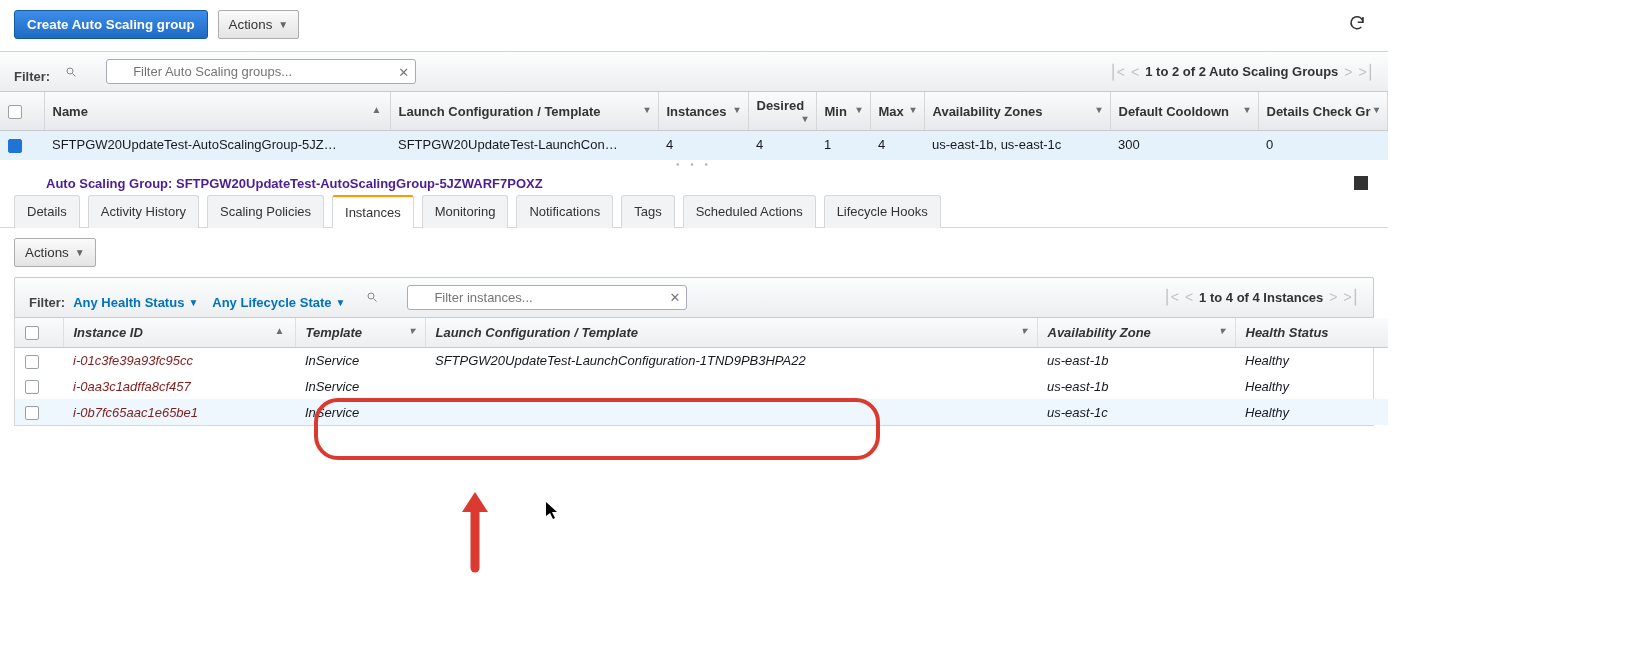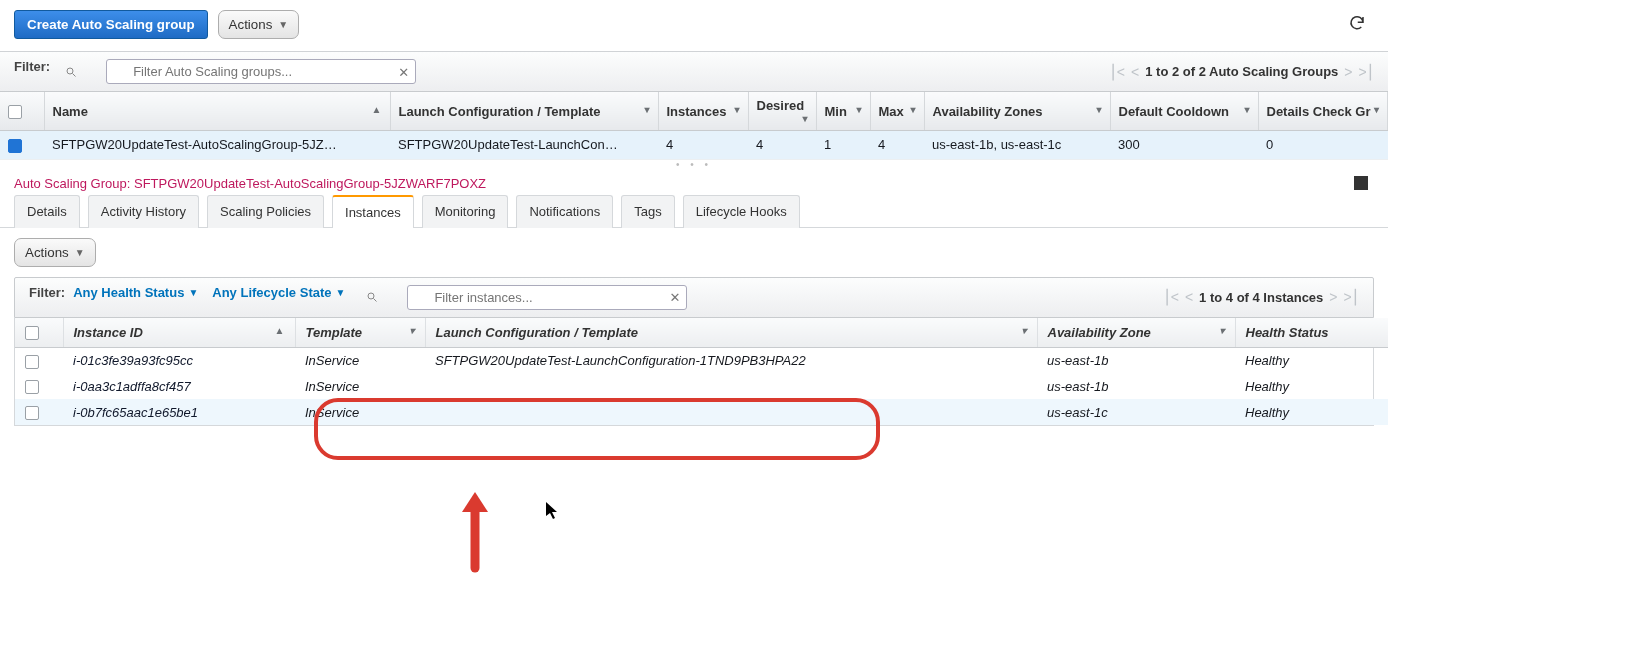--- a/index.html
+++ b/index.html
@@ -1,30 +1,30 @@
 <!DOCTYPE html>
 <html><head>
 <meta charset="utf-8">
 <style>
   html, body { margin:0; padding:0; font-family: "Amazon Ember", -apple-system, "Helvetica Neue", Helvetica, Arial, sans-serif; font-size:13px; color:#16191f; background:#fff; }
   * { box-sizing:border-box; }
 
   .toolbar-top { padding:10px 14px 12px; display:flex; align-items:center; gap:10px; position:relative; }
   .btn-primary { background:#2074d5; background:linear-gradient(#3d8eea,#1e6bc4); color:#fff; border:1px solid #115a9e; border-radius:3px; padding:6px 12px; font-weight:bold; cursor:pointer; }
-  .btn-default { background:linear-gradient(#fafafa,#e4e4e4); color:#333; border:1px solid #adadad; border-radius:7px; padding:6px 10px; cursor:pointer; display:inline-flex; align-items:center; gap:6px; }
+  .btn-default { background:linear-gradient(#fafafa,#e4e4e4); color:#333; border:1px solid #adadad; border-radius:2px; padding:6px 10px; cursor:pointer; display:inline-flex; align-items:center; gap:6px; }
   .chev-down { font-size:10px; color:#666; }
   .refresh-icon { position:absolute; right:22px; top:14px; width:18px; height:18px; }
   .refresh-icon svg { width:18px; height:18px; stroke:#333; fill:none; stroke-width:2; }
 
   .filter-bar {
     background:linear-gradient(#fcfdfd,#edeef0);
     border-top:1px solid #d0d3d6;
     border-bottom:1px solid #c8cbce;
     padding:7px 14px;
-    display:flex; align-items:flex-start;
+    display:flex; align-items:flex-end;
     position:relative;
   }
   .filter-bar .label { font-weight:bold; color:#444; margin-right:8px; }
   .filter-input-wrap { position:relative;padding-left:48px; }
   .filter-input {
     width:310px; padding:4px 24px 4px 26px; border:1px solid #aab; border-radius:3px;
     background:#fff; font-size:13px;
   }
   .search-ic { position:absolute; left:7px; top:50%; transform:translateY(-50%); width:12px; height:12px; stroke:#888; fill:none; stroke-width:2; }
   .clear-ic { position:absolute; right:7px; top:50%; transform:translateY(-50%); font-size:13px; color:#777; cursor:pointer; }
@@ -49,21 +49,21 @@
   }
   .sort-chev { float:right; color:#6b6f73; font-size:10px; }
   .table1 td { padding:6px 8px; border-bottom:1px solid #eceff1; white-space:nowrap; overflow:hidden; text-overflow:ellipsis; }
   .table1 tbody tr.selected { background:#e6f2fb; }
   .chk { width:14px; height:14px; border:1px solid #9aa0a6; border-radius:2px; display:inline-block; background:#fff; vertical-align:middle; }
   .chk.checked { background:#2074d5; border-color:#2074d5; }
 
   .splitter { text-align:center; color:#bbb; font-size:10px; letter-spacing:4px; height:10px; line-height:10px; user-select:none; position:relative; }
 
   .details-header { padding:6px 14px 2px; display:flex; align-items:center; }
-  .details-header .title { font-weight:normal; color:#be185d; }
+  .details-header .title { font-weight:bold; color:#4c1d95;margin-left:32px; }
   .details-header .minimize { margin-left:auto; margin-right:6px; width:14px; height:14px; background:#333; cursor:pointer; }
 
   .tabs { display:flex; gap:8px; padding:2px 14px 0; border-bottom:1px solid #d5d8db; }
   .tab {
     padding:8px 12px; border:1px solid #d5d8db; border-bottom:none; border-radius:3px 3px 0 0;
     background:#f2f3f4; color:#333; cursor:pointer; margin-bottom:-1px;
   }
   .tab.active { background:#fff; border-top:2px solid #ff9900; font-weight:normal; }
 
   .sub-toolbar { padding:10px 14px; }
@@ -73,21 +73,21 @@
   .filter-input.small { width:280px; }
 
   .table2-wrap { margin:0 14px 0; border:1px solid #d5d8db; border-top:none; }
   .table2 { width:100%; border-collapse:collapse; table-layout:fixed;font-style:italic; }
   .table2 th {
     background:linear-gradient(#fafbfc,#eceef0);
     border-right:1px solid #dde0e3; border-bottom:1px solid #c8cbce;
     text-align:left; padding:7px 10px; font-weight:bold; color:#333; white-space:nowrap; overflow:hidden;
   }
   .table2 td { padding:5px 10px; white-space:nowrap; overflow:hidden; text-overflow:ellipsis; }
-  .link { color:#0f172a; cursor:pointer; }
+  .link { color:#7f1d1d; cursor:pointer; }
 
   .annot-oval {
     position:absolute; border:4px solid #da3a2f; border-radius:24px; pointer-events:none;
   }
   .annot-arrow { position:absolute; pointer-events:none; }
   .annot-arrow svg { overflow:visible; }
   .cursor { position:absolute; pointer-events:none; }
 
   .root { position:relative; width:1388px; height:664px; overflow:hidden; }
 </style>
@@ -181,20 +181,21 @@
   </div>
 
   <div class="tabs">
     <div class="tab">Details</div>
     <div class="tab">Activity History</div>
     <div class="tab">Scaling Policies</div>
     <div class="tab active">Instances</div>
     <div class="tab">Monitoring</div>
     <div class="tab">Notifications</div>
     <div class="tab">Tags</div>
+    <div class="tab">Scheduled Actions</div>
     <div class="tab">Lifecycle Hooks</div>
   </div>
 
   <div class="sub-toolbar">
     <button class="btn-default">
       <span>Actions</span>
       <span class="chev-down">▼</span>
     </button>
   </div>
 

